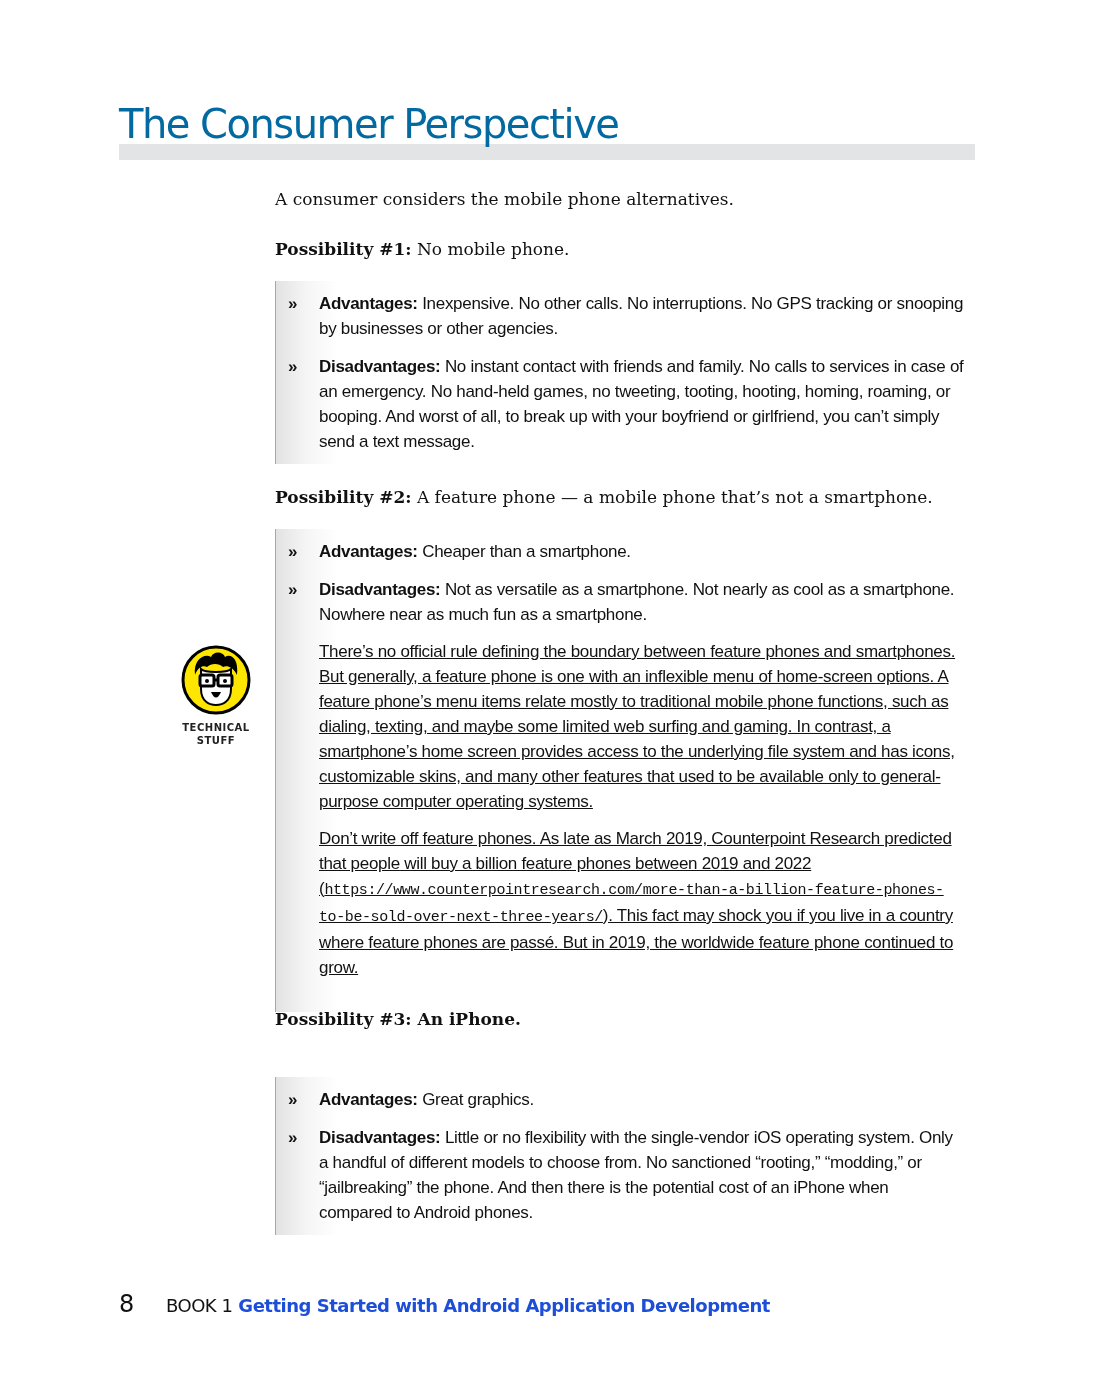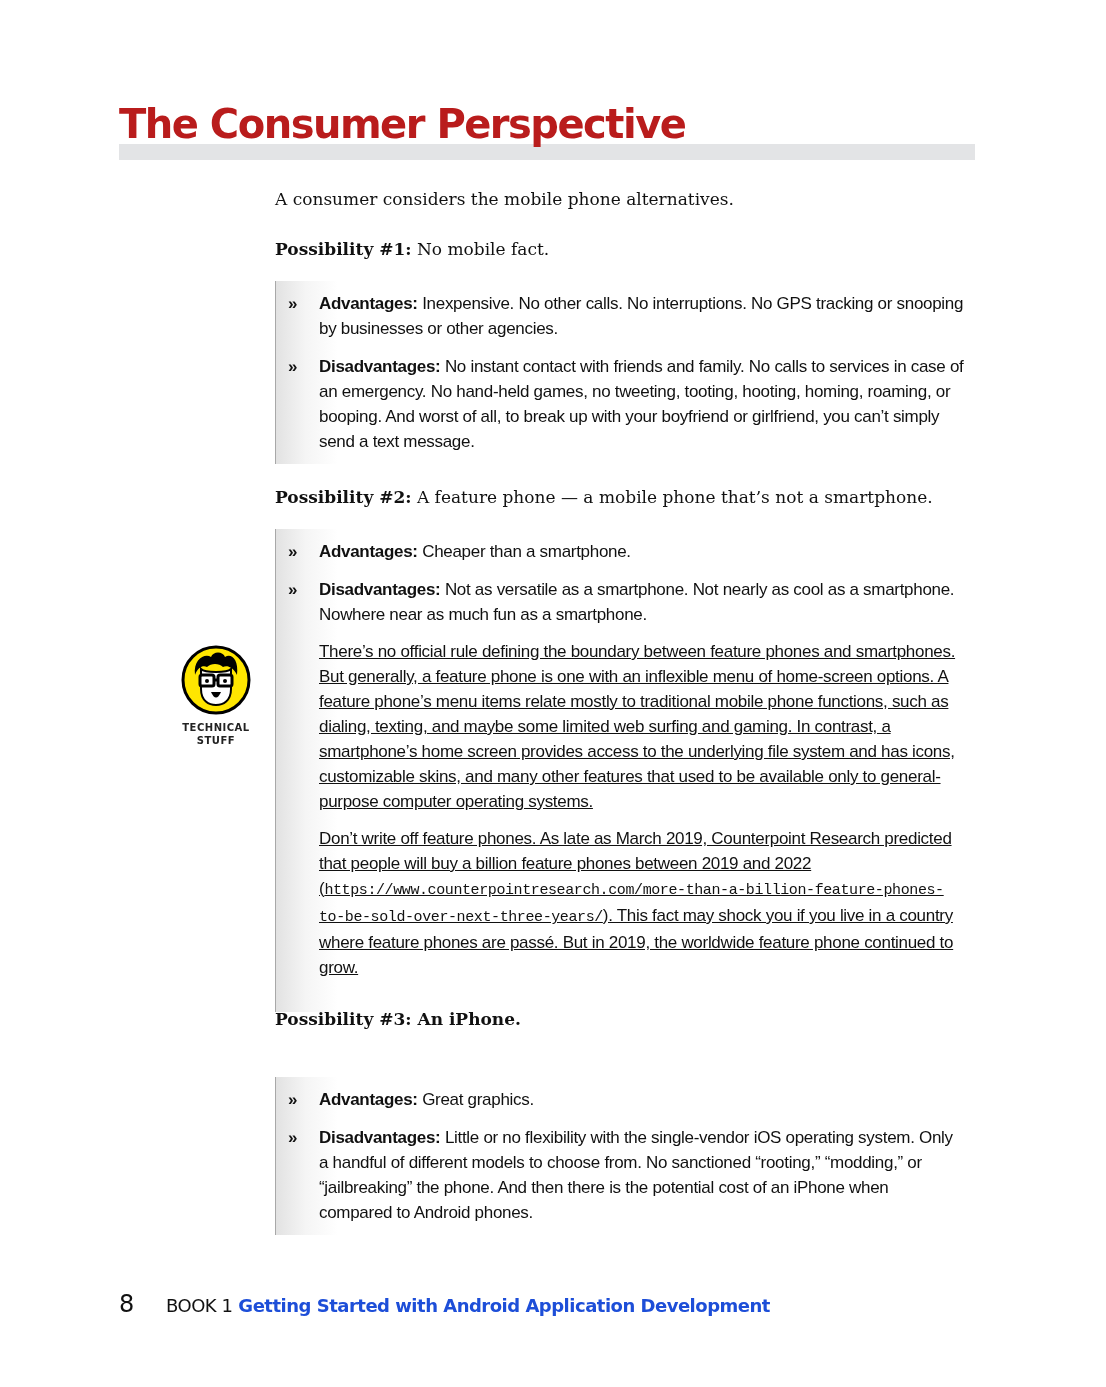--- a/index.html
+++ b/index.html
@@ -3,21 +3,21 @@
 <meta charset="utf-8">
 <style>
   html, body { margin: 0; padding: 0; background: #ffffff; }
   body { width: 1106px; height: 1387px; position: relative; overflow: hidden; color: #111; }
   .sans { font-family: "Liberation Sans", "DejaVu Sans", sans-serif; }
   .serif { font-family: "DejaVu Serif", "Liberation Serif", serif; }
   .mono { font-family: "Liberation Mono", "DejaVu Sans Mono", monospace; }
 
   .title-wrap { position: absolute; left: 119px; top: 100px; width: 856px; height: 60px; }
   .title-bar { position: absolute; left: 0; right: 0; top: 44px; height: 16px; background: #e3e4e6; }
-  .title { position: absolute; left: 0; top: 4px; margin: 0; font-family: "DejaVu Sans", sans-serif; font-weight: bold; font-size: 40px; letter-spacing: -1.5px; color: #b91c1c; line-height: 1; }
+  .title { position: absolute; left: 0; top: 4px; margin: 0; font-family: "DejaVu Sans", sans-serif; font-weight: normal; font-size: 40px; letter-spacing: -1.5px; color: #0369a1; line-height: 1; }
 
   .para { position: absolute; left: 275px; width: 680px; font-size: 17px; line-height: 25px; margin: 0; }
   .para b { font-weight: bold; }
 
   .box { position: absolute; left: 275px; width: 690px; border-left: 1px solid #a8a8a8;
          background: linear-gradient(to right, #e2e2e2 0px, #f5f5f5 30px, #ffffff 62px); }
   .item { position: relative; padding-left: 43px; font-size: 17px; line-height: 25px; margin: 0; letter-spacing: -0.3px; }
   .item .bullet { position: absolute; left: 12px; top: 0; font-weight: bold; font-size: 17px; }
   .item b { font-weight: bold; }
   .sub { padding-left: 43px; font-size: 17px; line-height: 25px; margin: 0; letter-spacing: -0.3px; text-decoration: underline; }
@@ -35,21 +35,21 @@
 </head>
 <body>
 
 <div class="title-wrap">
   <div class="title-bar"></div>
   <h1 class="title">The Consumer Perspective</h1>
 </div>
 
 <p class="para serif" style="top:187px;">A consumer considers the mobile phone alternatives.</p>
 
-<p class="para serif" style="top:237px;"><b>Possibility #1:</b><span> No mobile fact.</span></p>
+<p class="para serif" style="top:237px;"><b>Possibility #1:</b><span> No mobile phone.</span></p>
 
 <div class="box sans" style="top:281px; height:183px; padding-top:10px; box-sizing:border-box;">
   <p class="item"><span class="bullet">»</span><b>Advantages:</b><span> Inexpensive. No other calls. No interruptions. No GPS tracking or snooping by businesses or other agencies.</span></p>
   <p class="item" style="margin-top:13px;"><span class="bullet">»</span><b>Disadvantages:</b><span> No instant contact with friends and family. No calls to services in case of an emergency. No hand-held games, no tweeting, tooting, hooting, homing, roaming, or booping. And worst of all, to break up with your boyfriend or girlfriend, you can’t simply send a text message.</span></p>
 </div>
 
 <p class="para serif" style="top:485px; width:700px;"><b>Possibility #2:</b><span> A feature phone — a mobile phone that’s not a smartphone.</span></p>
 
 <div class="box sans" style="top:529px; height:483px; padding-top:10px; box-sizing:border-box;">
   <p class="item"><span class="bullet">»</span><b>Advantages:</b><span> Cheaper than a smartphone.</span></p>

